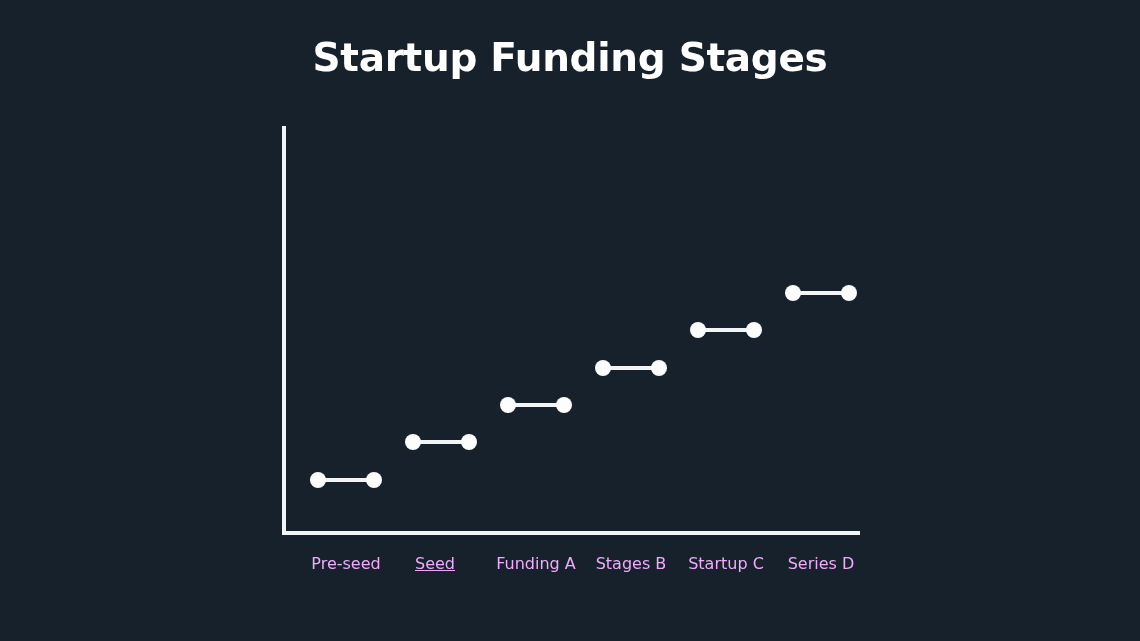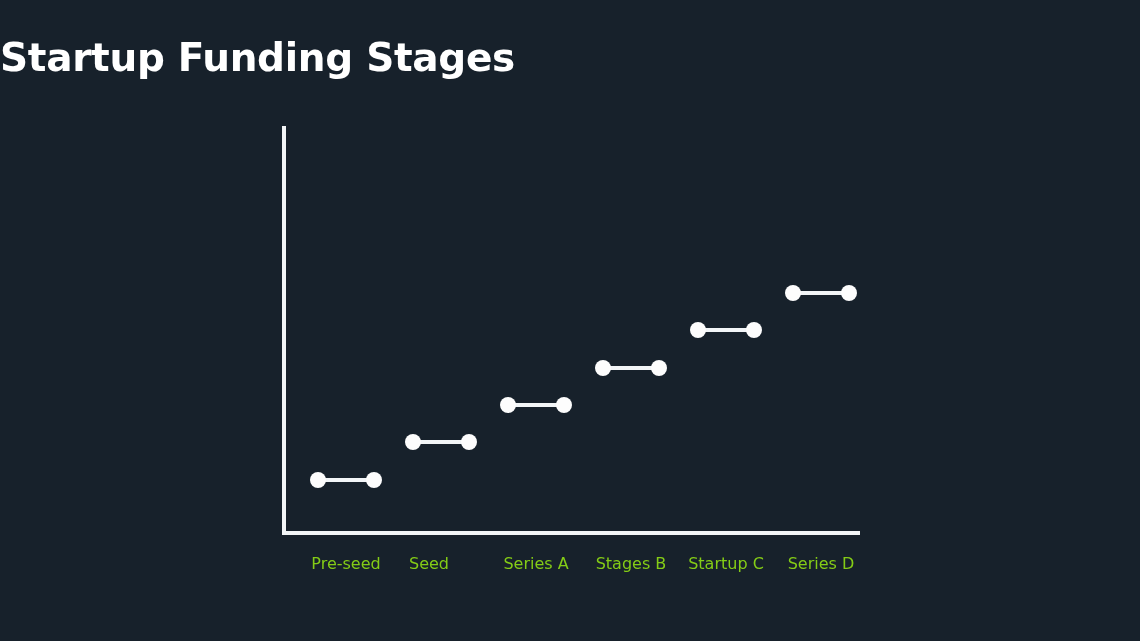--- a/index.html
+++ b/index.html
@@ -17,20 +17,21 @@
     position: relative;
     width: 1140px;
     height: 641px;
     background: #17212b;
   }
   #chart-title {
     position: absolute;
     left: 0;
     top: 34px;
     width: 1140px;
+    text-align: center;
     color: #ffffff;
     font-family: "DejaVu Sans", sans-serif;
     font-size: 39px;
     font-weight: bold;
     letter-spacing: -0.3px;
     line-height: 48px;
     white-space: nowrap;
   }
   #plot-area {
     position: absolute;
@@ -81,21 +82,21 @@
     position: absolute;
     left: 282px;
     top: 553px;
     width: 578px;
     height: 24px;
   }
   .x-tick-label {
     position: absolute;
     top: 0px;
     transform: translateX(-50%);
-    color: #84cc16;
+    color: #f0abfc;
     font-family: "DejaVu Sans", sans-serif;
     font-size: 16px;
     font-weight: normal;
     line-height: 22px;
     white-space: nowrap;
   }
 </style>
 </head>
 <body>
 
@@ -135,20 +136,20 @@
         <div class="step-segment" style="left: 503px; top: 159px; width: 72px;">
           <div class="step-line"></div>
           <div class="step-marker left"></div>
           <div class="step-marker right"></div>
         </div>
       </div>
   </div>
 
   <div id="x-tick-labels">
       <div class="x-tick-label" style="left: 64px;">Pre-seed</div>
-      <div class="x-tick-label" style="left: 147px;">Seed</div>
-      <div class="x-tick-label" style="left: 254px;">Series A</div>
+      <div class="x-tick-label" style="left: 153px; text-decoration: underline;">Seed</div>
+      <div class="x-tick-label" style="left: 254px;">Funding A</div>
       <div class="x-tick-label" style="left: 349px;">Stages B</div>
       <div class="x-tick-label" style="left: 444px;">Startup C</div>
       <div class="x-tick-label" style="left: 539px; text-align: center;">Series D</div>
     </div>
 
 </div>
 
 </body></html>

